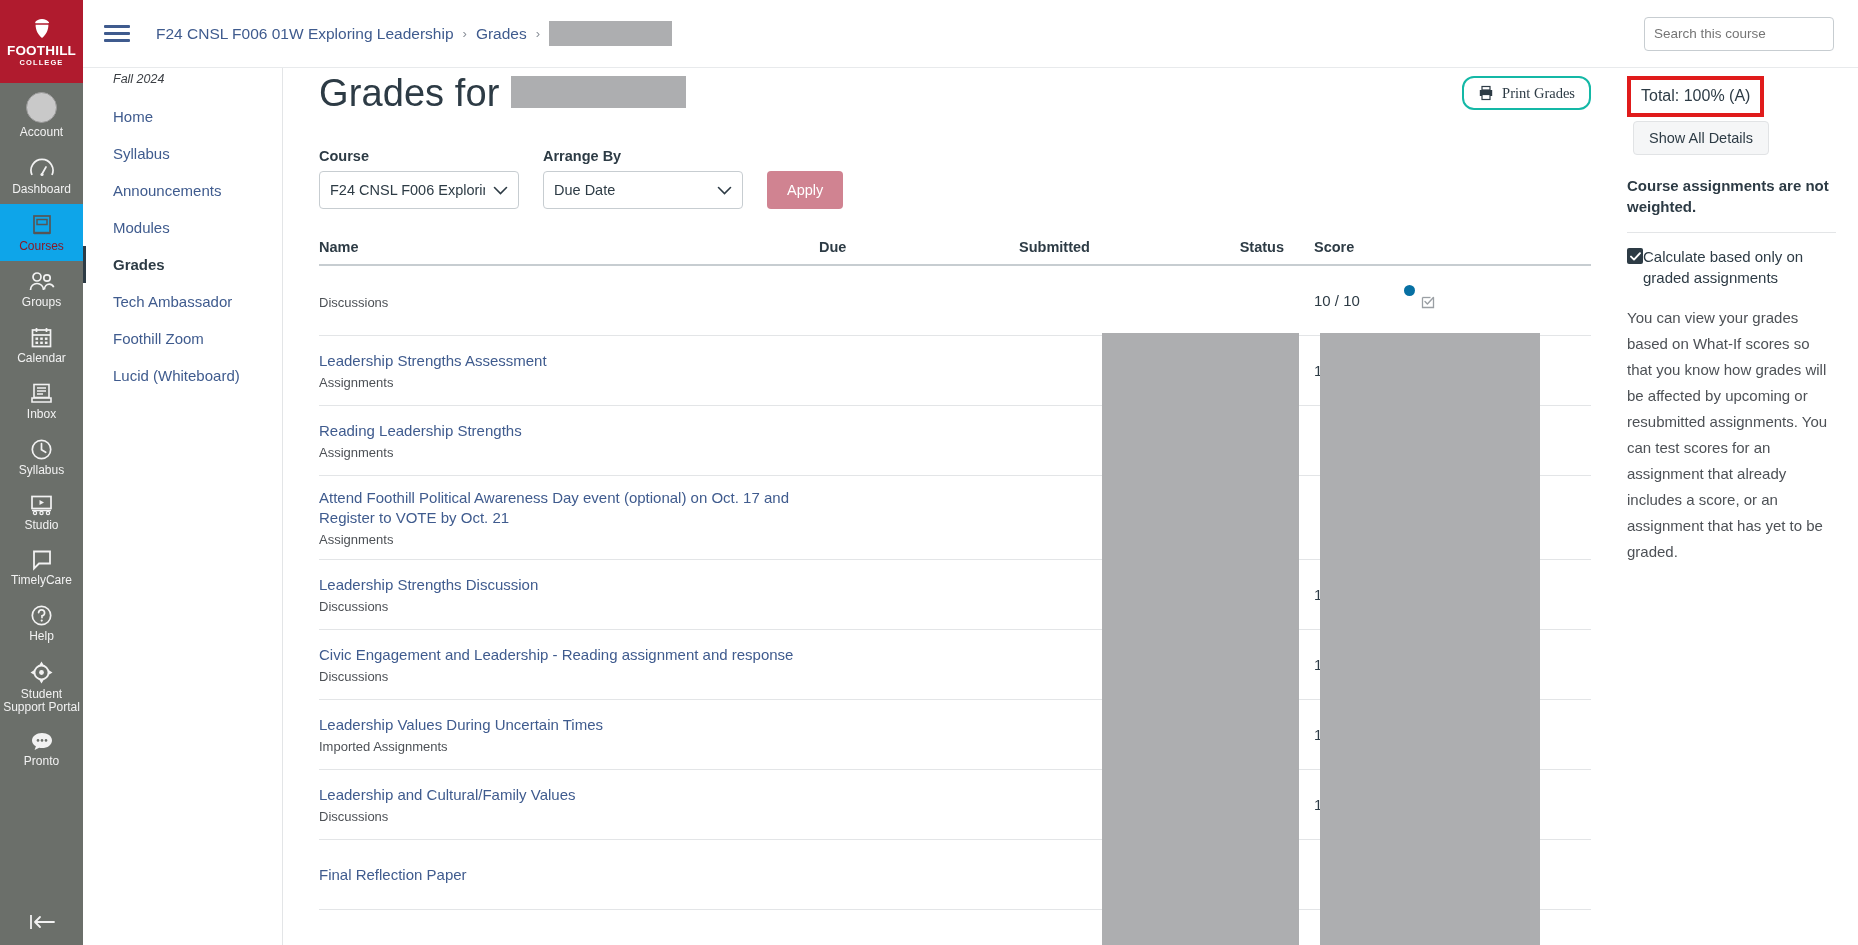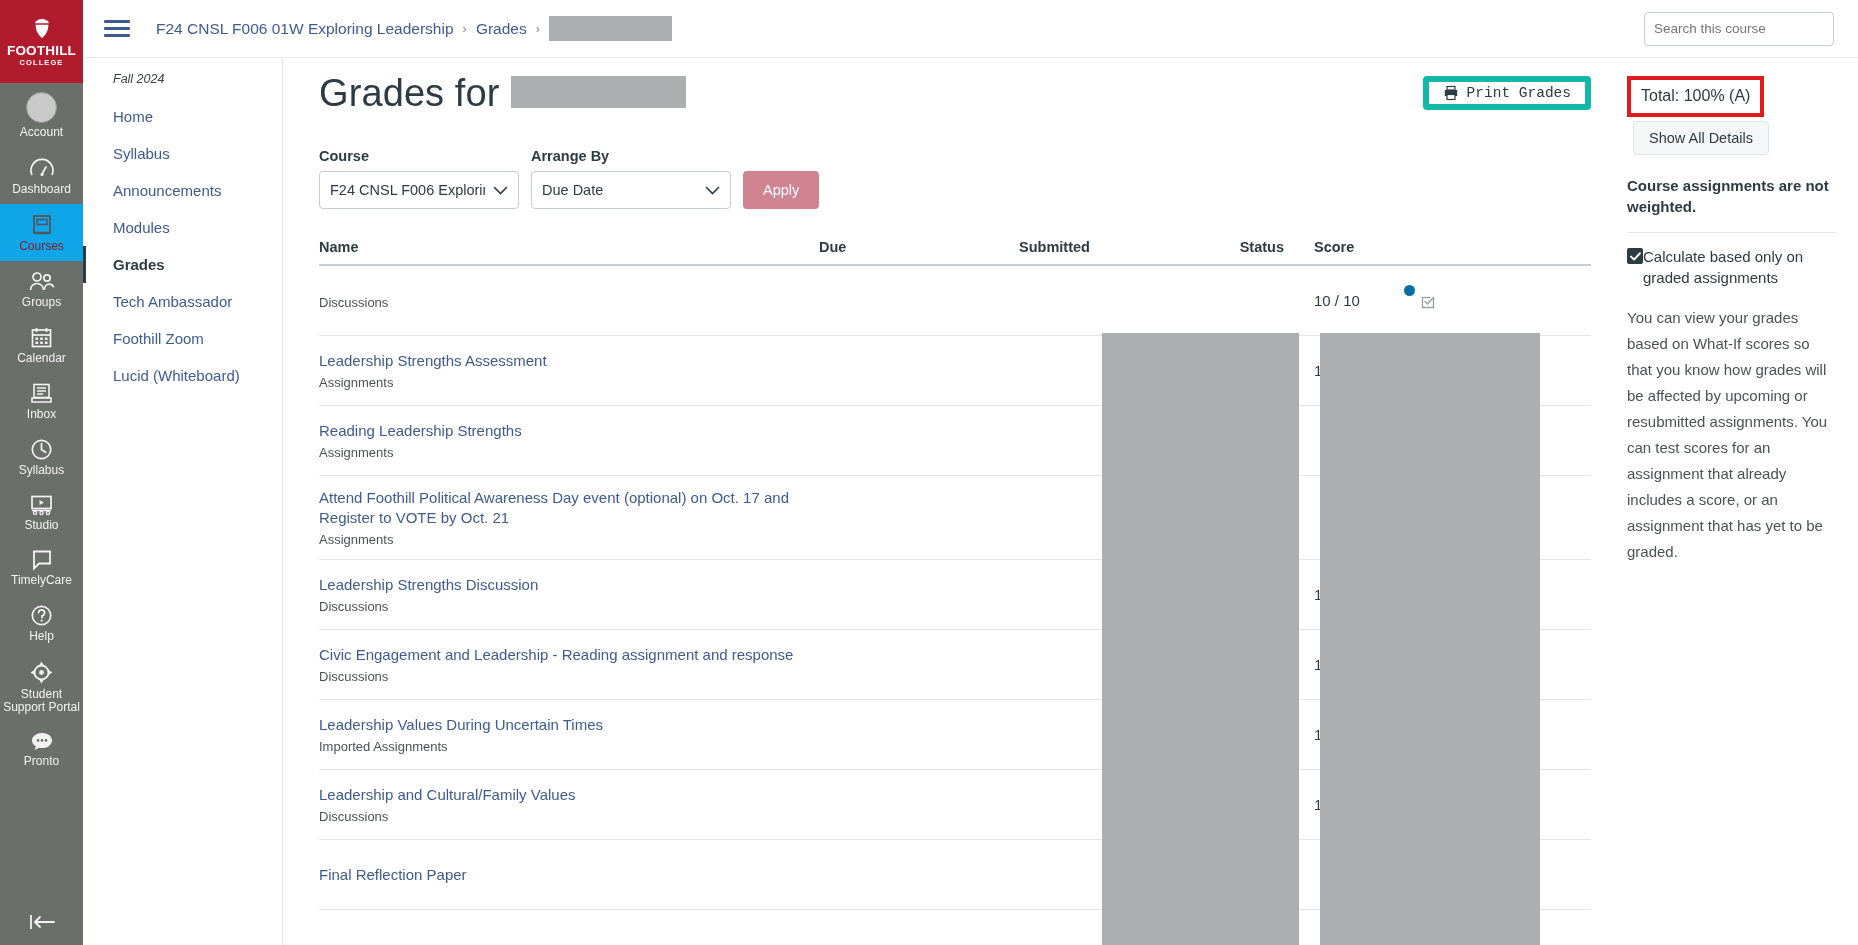--- a/index.html
+++ b/index.html
@@ -55,21 +55,21 @@
     display: block; font-size: 15px; color: #3f5b8e;
     padding: 9px 10px 9px 30px; cursor: pointer; line-height: 19px;
   }
   .cnav-item.active {
     color: #2d3b45; font-weight: bold;
     border-left: 3px solid #2d3b45; padding-left: 27px;
   }
 
   
   .topbar {
-    position: absolute; left: 83px; top: 0; right: 0; height: 58px;
+    position: absolute; left: 83px; top: 0; right: 0; height: 68px;
     background: #fff; border-bottom: 1px solid #e8eaec;
     display: flex; align-items: center; z-index: 20;
   }
   .hamburger { margin-left: 21px; width: 26px; cursor: pointer; }
   .hamburger span {
     display: block; height: 2.5px; background: #3f5b8e;
     margin: 4.5px 0; border-radius: 1px;
   }
   .crumbs { display: flex; align-items: center; margin-left: 26px; gap: 9px; }
   .crumb { font-size: 15.5px; color: #3f5b8e; cursor: pointer; }
@@ -92,27 +92,27 @@
     flex: 1; padding: 72px 0 0 0; position: relative;
     min-width: 0; display: flex;
   }
   .gradecol { flex: 1; min-width: 0; padding: 0 24px 0 36px; }
 
   .titlerow { display: flex; align-items: flex-start; }
   .pagetitle { font-size: 38px; font-weight: normal; color: #2d3b45; letter-spacing: .1px; }
   .title-redacted { width: 175px; height: 32px; background: #adaeb0; margin: 4px 0 0 11px; }
   .printbtn {
     margin-left: auto; margin-top: 4px;
-    border: 6px solid #14b8a6; border-radius: 4px; background: #fff;
+    border: 2px solid #14b8a6; border-radius: 12px; background: #fff;
     height: 34px; padding: 0 14px; display: flex; align-items: center; gap: 8px;
     font-size: 14.5px; color: #2d3b45; cursor: pointer;
-    font-family: Liberation Mono, monospace;
-  }
-
-  .filters { display: flex; align-items: flex-end; gap: 12px; margin-top: 33px; }
+    font-family: Liberation Serif, serif;
+  }
+
+  .filters { display: flex; align-items: flex-end; gap: 24px; margin-top: 33px; }
   .fgroup { display: flex; flex-direction: column; gap: 7px; }
   .flabel { font-size: 14.5px; font-weight: bold; color: #2d3b45; }
   .fselect {
     height: 38px; border: 1px solid #c7cdd1; border-radius: 4px; background: #fff;
     display: flex; align-items: center; padding: 0 10px; cursor: pointer;
   }
   .fselect .val {
     font-size: 14.5px; color: #2d3b45; white-space: nowrap;
     overflow: hidden; text-overflow: clip;
   }

